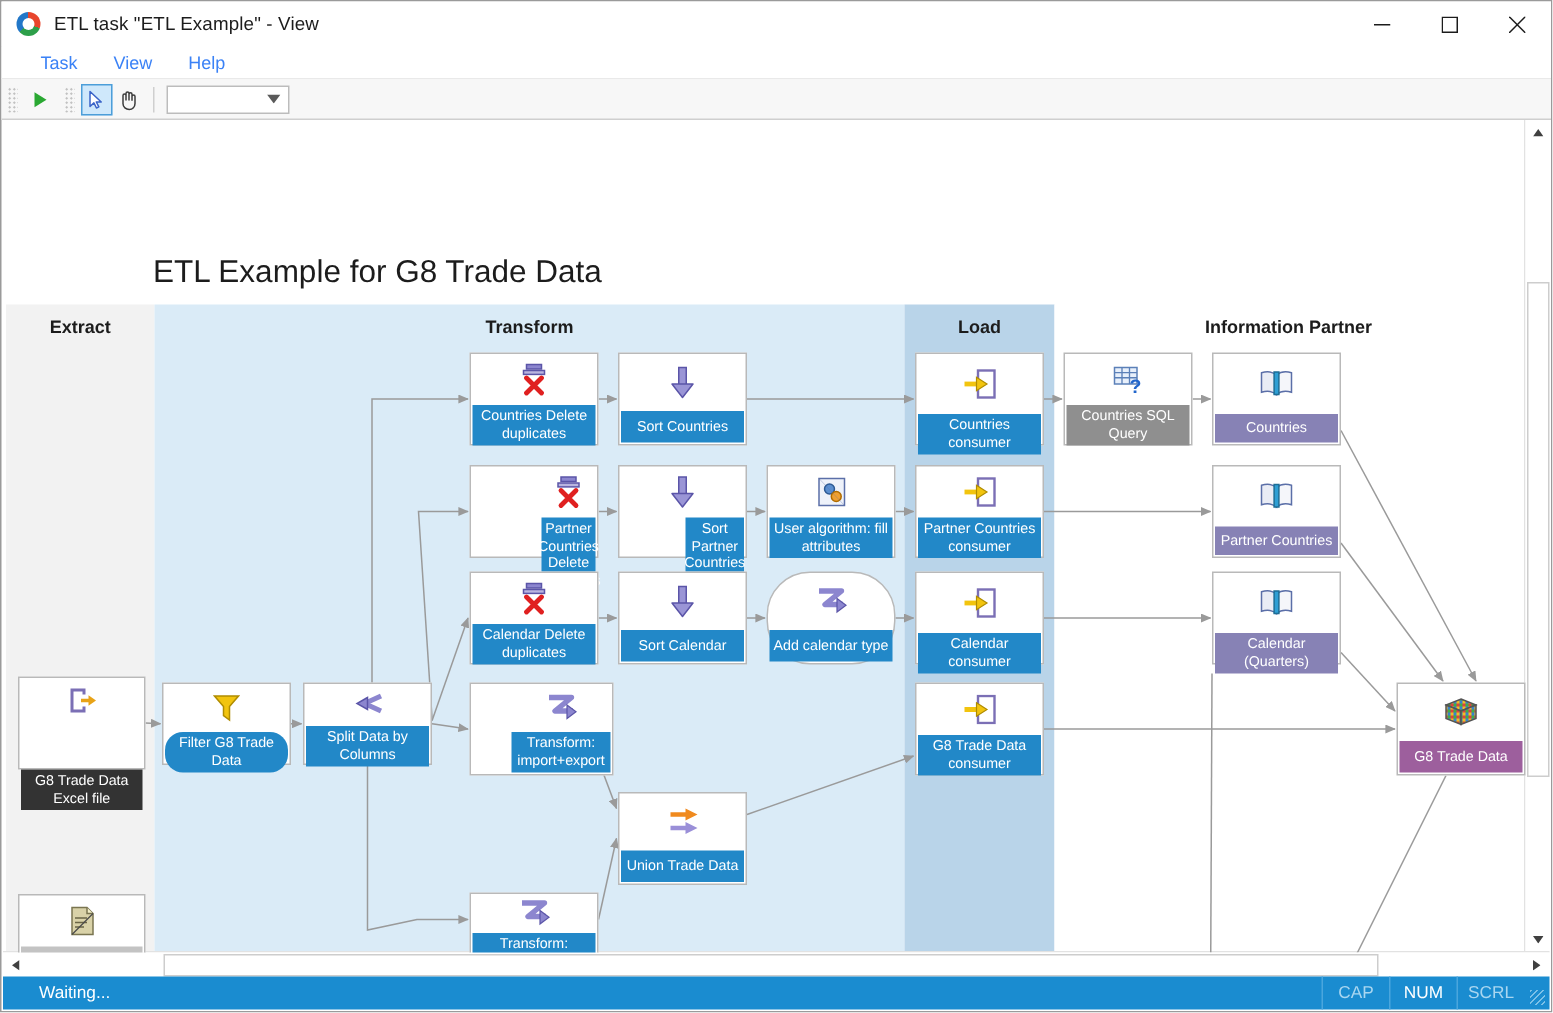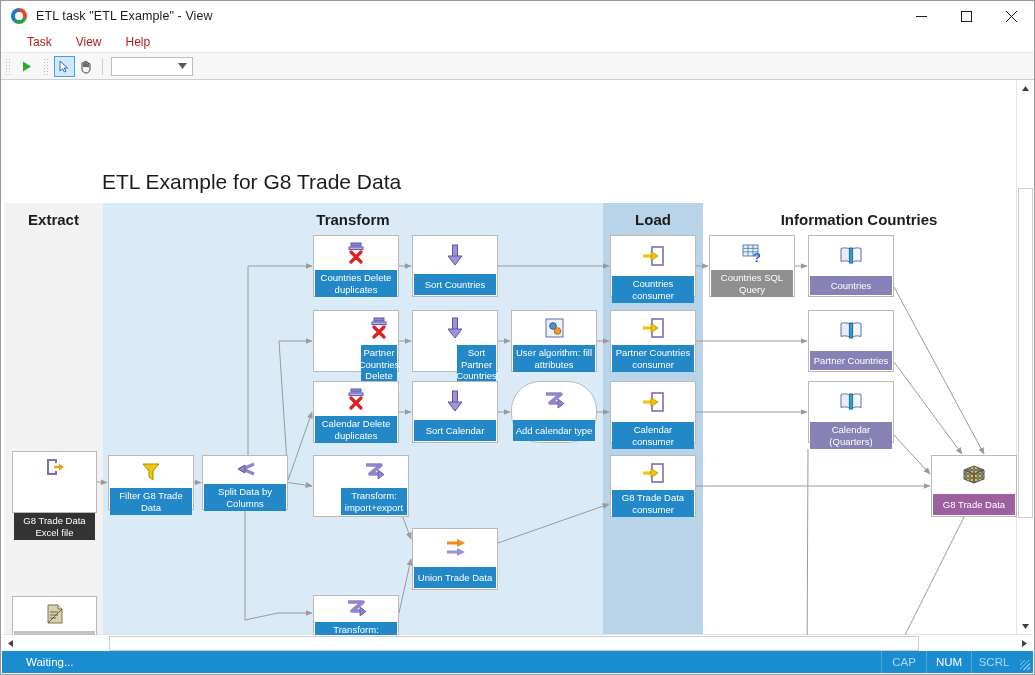--- a/index.html
+++ b/index.html
@@ -23,21 +23,21 @@
   .title-text { font-size:12.5px; color:#1c1c1c; letter-spacing:.1px; }
   .winbtns { position:absolute; right:0; top:0; height:30px; display:flex; }
   .winbtn { width:45px; height:30px; display:flex; align-items:center;
             justify-content:center; }
   .winbtn svg { display:block; }
 
   
   .menubar { position:absolute; left:0; top:30px; width:1033px; height:22px;
              background:#fff; display:flex; align-items:center;
              padding-left:14px; border-bottom:1px solid #e9e9e9; }
-  .menu-item { font-size:12px; color:#b91c1c; padding:2px 12px; }
+  .menu-item { font-size:12px; color:#3b82f6; padding:2px 12px; }
 
   
   .toolbar { position:absolute; left:0; top:52px; width:1033px; height:27px;
              background:#f7f7f7; border-bottom:1px solid #cfcfcf;
              display:flex; align-items:center; }
   .grip { width:7px; height:17px; margin:0 4px;
           background-image:radial-gradient(#bdbdbd 37%, transparent 38%);
           background-size:3px 3px; }
   .tb-btn { width:21px; height:21px; display:flex; align-items:center;
             justify-content:center; border:1px solid transparent; }
@@ -51,21 +51,21 @@
   
   .canvas-frame { position:absolute; left:1px; top:79px; width:1031px; height:555px;
                   background:#fff; overflow:hidden; border-right:1px solid #fff; }
   .canvas { position:absolute; left:0; top:0; width:1013px; height:555px;
             background:#fff; }
   .diagram-title { position:absolute; left:100px; top:90px; font-size:21px;
                    color:#1c1c1c; }
 
   
   .lane { position:absolute; top:123px; height:510px; }
-  .lane-label { position:absolute; top:131px; font-size:15px; font-weight:bold;
+  .lane-label { position:absolute; top:131px; font-size:12px; font-weight:bold;
                 color:#1c1c1c; text-align:center; }
 
   
   .node { position:absolute; background:#fff; border:1px solid #b9b9b9;
           display:flex; flex-direction:column; z-index:5; }
   .node-icon { flex:none; display:flex; align-items:center;
                justify-content:center; }
   .node-label { margin:0 1px 1px 1px; display:flex; align-items:center;
                 justify-content:center; text-align:center;
                 font-size:9.5px; line-height:11.5px; color:#fff;
@@ -167,21 +167,21 @@
     <div class="canvas" id="canvas">
 
       <div id="lanes">
           <div class="lane" style="left: 2px; width: 99px; background: rgb(242, 242, 242);"></div>
           <div class="lane-label" style="left: 2px; width: 99px;">Extract</div>
           <div class="lane" style="left: 101px; width: 500px; background: rgb(218, 235, 247);"></div>
           <div class="lane-label" style="left: 101px; width: 500px;">Transform</div>
           <div class="lane" style="left: 601px; width: 100px; background: rgb(185, 212, 233);"></div>
           <div class="lane-label" style="left: 601px; width: 100px;">Load</div>
           <div class="lane" style="left: 701px; width: 312px; background: rgb(255, 255, 255);"></div>
-          <div class="lane-label" style="left: 701px; width: 312px;">Information Countries</div>
+          <div class="lane-label" style="left: 701px; width: 312px;">Information Partner</div>
         </div>
 
       <div class="diagram-title">ETL Example for G8 Trade Data</div>
 
       <svg class="edges" viewBox="0 0 1013 555">
         <defs>
           <marker id="ah" markerWidth="7" markerHeight="6" refX="6.4" refY="3" orient="auto">
             <polygon points="0,0 7,3 0,6" fill="#9a9a9a"></polygon>
           </marker>
         </defs>
@@ -238,21 +238,21 @@
               </svg>
             </div>
             <div class="node-label" style="background: rgb(195, 195, 195); flex: 1 1 0%;">ETLLOG</div>
           </div>
           <div class="node" style="left: 106px; top: 375px; width: 86px; height: 55px;">
             <div class="node-icon" style="height: 32px;">
               <svg width="18" height="20" viewBox="0 0 18 20">
                 <polygon points="1,2 17,2 11,9 11,18 7,15 7,9" fill="#f2c40e" stroke="#b08c00" stroke-width="1"></polygon>
               </svg>
             </div>
-            <div class="node-label" style="background: rgb(34, 136, 200); flex: 1 1 0%;">Filter G8 Trade Data</div>
+            <div class="node-label" style="background: rgb(34, 136, 200); flex: 1 1 0%; border-radius: 12px;">Filter G8 Trade Data</div>
           </div>
           <div class="node" style="left: 200px; top: 375px; width: 86px; height: 55px;">
             <div class="node-icon" style="height: 28px;">
               <svg width="22" height="18" viewBox="0 0 22 18">
                 <path d="M20 3 9 8 20 13" fill="none" stroke="#8c86cf" stroke-width="3.4" stroke-linejoin="round"></path>
         <polygon points="11,4 4,8 11,12" fill="#8c86cf" stroke="#5b55a8" stroke-width="1"></polygon>
               </svg>
             </div>
             <div class="node-label" style="background: rgb(34, 136, 200); flex: 1 1 0%;">Split Data by Columns</div>
           </div>

